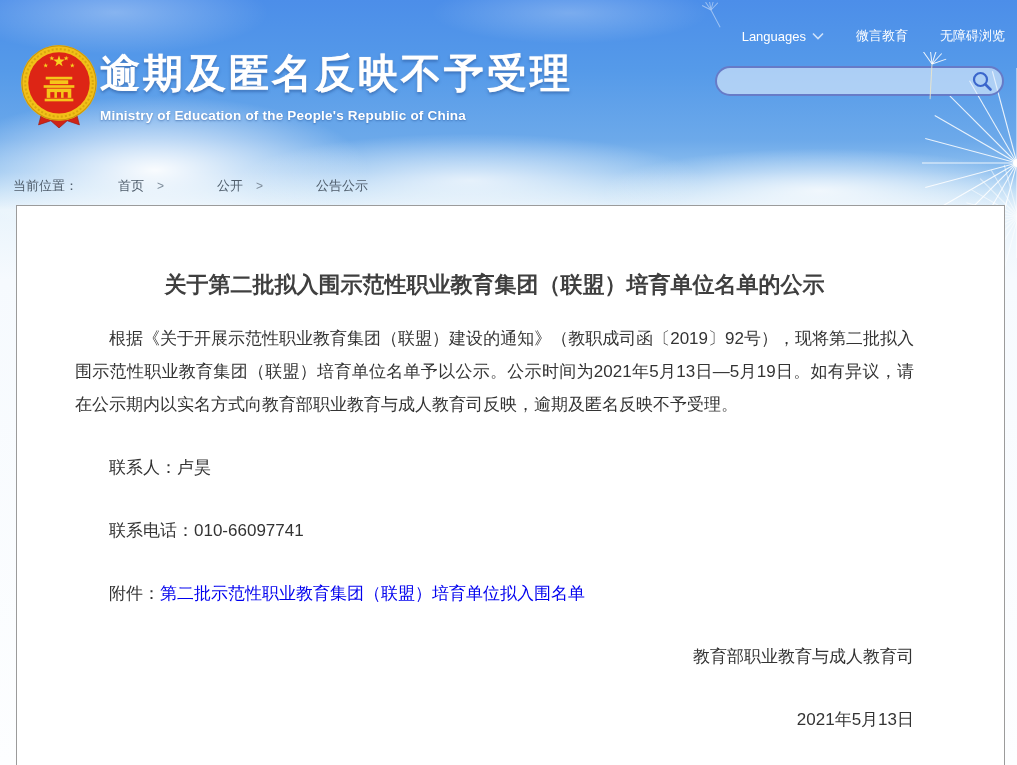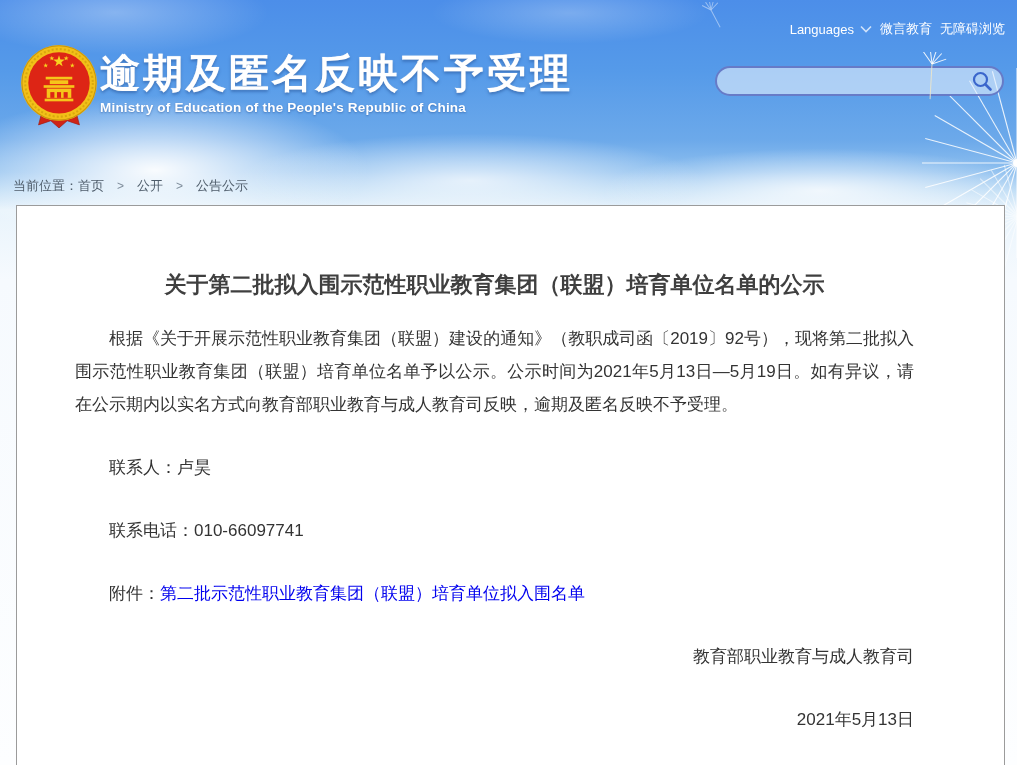--- a/index.html
+++ b/index.html
@@ -17,43 +17,43 @@
   #cloud2{left:235px;top:133px;width:470px;height:95px;
     background:radial-gradient(ellipse,rgba(255,255,255,.72) 0%,rgba(255,255,255,0) 70%);}
   #cloud3{left:600px;top:148px;width:440px;height:85px;
     background:radial-gradient(ellipse,rgba(255,255,255,.78) 0%,rgba(255,255,255,0) 70%);}
   #cloud4{left:-40px;top:-30px;width:310px;height:85px;
     background:radial-gradient(ellipse,rgba(255,255,255,.32) 0%,rgba(255,255,255,0) 70%);}
   #cloud5{left:430px;top:-18px;width:280px;height:62px;
     background:radial-gradient(ellipse,rgba(255,255,255,.25) 0%,rgba(255,255,255,0) 70%);}
   .deco-svg{position:absolute;pointer-events:none;z-index:1;}
   
-  .topbar{position:absolute;top:9px;right:12px;height:40px;display:flex;align-items:center;
-    gap:8px;color:#fff;font-size:13px;z-index:6;}
+  .topbar{position:absolute;top:16px;right:12px;height:40px;display:flex;align-items:center;
+    gap:32px;color:#fff;font-size:13px;z-index:6;}
   .topbar .tb-item{cursor:pointer;white-space:nowrap;}
   .lang{display:flex;align-items:center;gap:6px;cursor:pointer;}
   
   .header{position:absolute;top:40px;left:0;width:100%;height:130px;z-index:4;}
   .logo-block{position:absolute;left:18px;top:4px;display:flex;align-items:flex-start;cursor:pointer;}
   .brand{position:absolute;left:100px;top:11px;}
   .site-title{font-size:40px;font-weight:bold;color:#fff;letter-spacing:3px;line-height:44px;
     text-shadow:0 2px 3px rgba(25,70,140,.5),0 0 1px rgba(255,255,255,.8);}
-  .site-subtitle{font-size:13.5px;font-weight:bold;color:#fff;margin-top:5px;letter-spacing:.2px;
+  .site-subtitle{font-size:13.5px;font-weight:bold;color:#fff;margin-top:13px;letter-spacing:.2px;
     text-shadow:0 1px 2px rgba(25,70,140,.5);}
   .search{position:absolute;top:26px;right:13px;width:289px;height:30px;box-sizing:border-box;
     border:2px solid rgba(91,108,192,.85);background:rgba(226,239,252,.62);
     border-radius:17px;display:flex;align-items:center;z-index:5;}
   .search input{flex:1;border:none;background:transparent;outline:none;height:24px;
     padding:0 12px;font-size:14px;color:#345;font-family:inherit;}
   .search-btn{width:34px;height:26px;border:none;background:transparent;cursor:pointer;
     display:flex;align-items:center;justify-content:center;padding:0 6px 0 0;}
   
   .breadcrumb{position:absolute;top:177px;left:13px;font-size:13px;color:#4f5d6b;
     display:flex;align-items:center;z-index:4;}
-  .crumb{cursor:pointer;}
+  .crumb{cursor:pointer;margin-left:40px;}
   .crumb-sep{margin:0 13px;color:#7f8d9b;font-size:12px;}
   
   .card{position:absolute;left:16px;top:205px;width:989px;height:640px;background:#fff;
     border:1px solid #9b9b9b;box-sizing:border-box;padding:48px 90px 40px 58px;z-index:4;}
   .doc-title{margin:16px;text-align:center;font-size:22px;line-height:30px;color:#3f3f3f;font-weight:bold;}
   .doc-para{margin:22px 0 0;font-size:17px;line-height:33px;color:#333;
     text-align:justify;text-indent:2em;}
   .doc-line{margin:30px 0 0;font-size:17px;line-height:33px;color:#333;text-indent:2em;}
   .doc-line.right{text-align:right;text-indent:0;}
   .attachment-link{color:#0000ee;cursor:pointer;text-decoration:none;}

